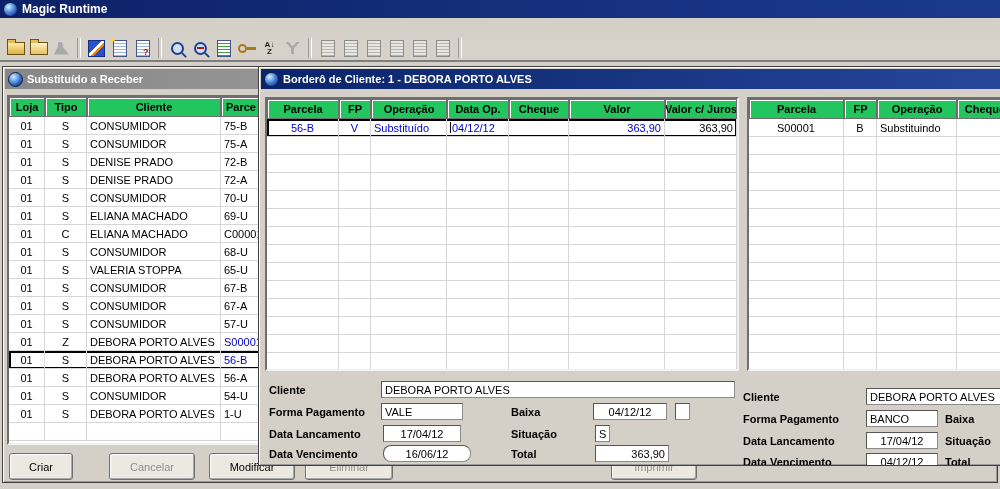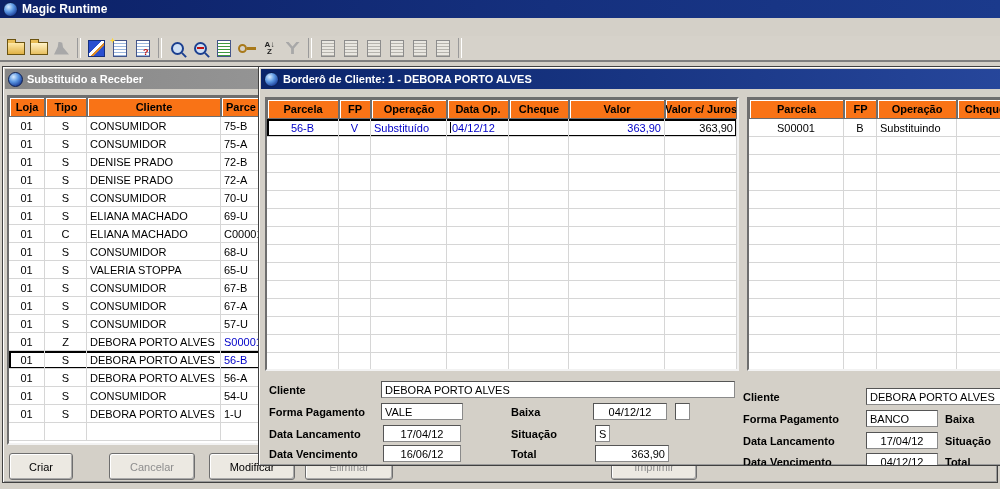--- a/index.html
+++ b/index.html
@@ -44,21 +44,21 @@
   #borWin{left:258px;top:66px;width:760px;height:400px;z-index:2;}
   .wtitle{height:20px;display:flex;align-items:center;gap:4px;padding-left:3px;margin:2px;
           color:#fff;font-weight:bold;font-size:11px;}
   .wtitle.active{background:linear-gradient(to right,#0a246a,#27479c);}
   .wtitle.inactive{background:linear-gradient(to right,#878787,#b9b9b9);color:#fff;}
   .globe{width:13px;height:13px;border-radius:50%;flex:none;border:1px solid #0c1f52;
          background:radial-gradient(circle at 35% 30%,#d8ecff 0%,#5a96e2 40%,#1c3f9a 78%,#122a6b 100%);}
   
   .dtable{position:absolute;background:#fff;border:2px solid;border-color:#6e6e6e #f2f2f2 #f2f2f2 #6e6e6e;overflow:hidden;box-sizing:border-box;}
   .hdr{display:flex;height:20px;}
-  .hcell{background:#f97316;font-weight:bold;display:flex;align-items:center;justify-content:center;
+  .hcell{background:#22c55e;font-weight:bold;display:flex;align-items:center;justify-content:center;
          border:1px solid #6e6e6e;box-shadow:inset 1px 1px 0 #ffffff;box-sizing:border-box;overflow:hidden;white-space:nowrap;flex:none;text-align:right;}
   .trow{display:flex;height:18px;box-sizing:border-box;}
   .tcell{box-sizing:border-box;border-right:1px solid #d6d6d6;border-bottom:1px solid #d6d6d6;
          display:flex;align-items:center;padding:0 3px;overflow:hidden;white-space:nowrap;flex:none;}
   .trow.selected{box-shadow:inset 0 0 0 2px #000;justify-content:space-between;}
   .bluetext{color:#0000c8;}
   .caret{width:1px;height:11px;background:#000;margin-right:1px;flex:none;}
   
   .flabel{position:absolute;font-weight:bold;white-space:nowrap;}
   .finput{position:absolute;height:17px;background:#fff;border:1px solid #8a8a8a;border-top-color:#555;border-left-color:#555;
@@ -684,21 +684,21 @@
     <div class="finput" style="left:416px;top:336px;width:15px;"></div>
     <span class="flabel" style="left:10px;top:361px;">Data Lancamento</span>
     <div class="finput center" style="left:124px;top:358px;width:78px;">
         <span>17/04/12</span>
       </div>
     <span class="flabel" style="left:252px;top:361px;">Situação</span>
     <div class="finput" style="left:336px;top:358px;width:15px;">
         <span>S</span>
       </div>
     <span class="flabel" style="left:10px;top:381px;">Data Vencimento</span>
-    <div class="finput center" style="left:124px;top:378px;width:78px;">
+    <div class="finput center" style="left:124px;top:378px;width:88px;border-radius:8px;">
         <span>16/06/12</span>
       </div>
     <span class="flabel" style="left:252px;top:381px;">Total</span>
     <div class="finput right" style="left:336px;top:378px;width:74px;">
         <span>363,90</span>
       </div>
 
     <span class="flabel" style="left:484px;top:324px;">Cliente</span>
     <div class="finput" style="left:607px;top:321px;width:180px;">
         <span>DEBORA PORTO ALVES</span>

